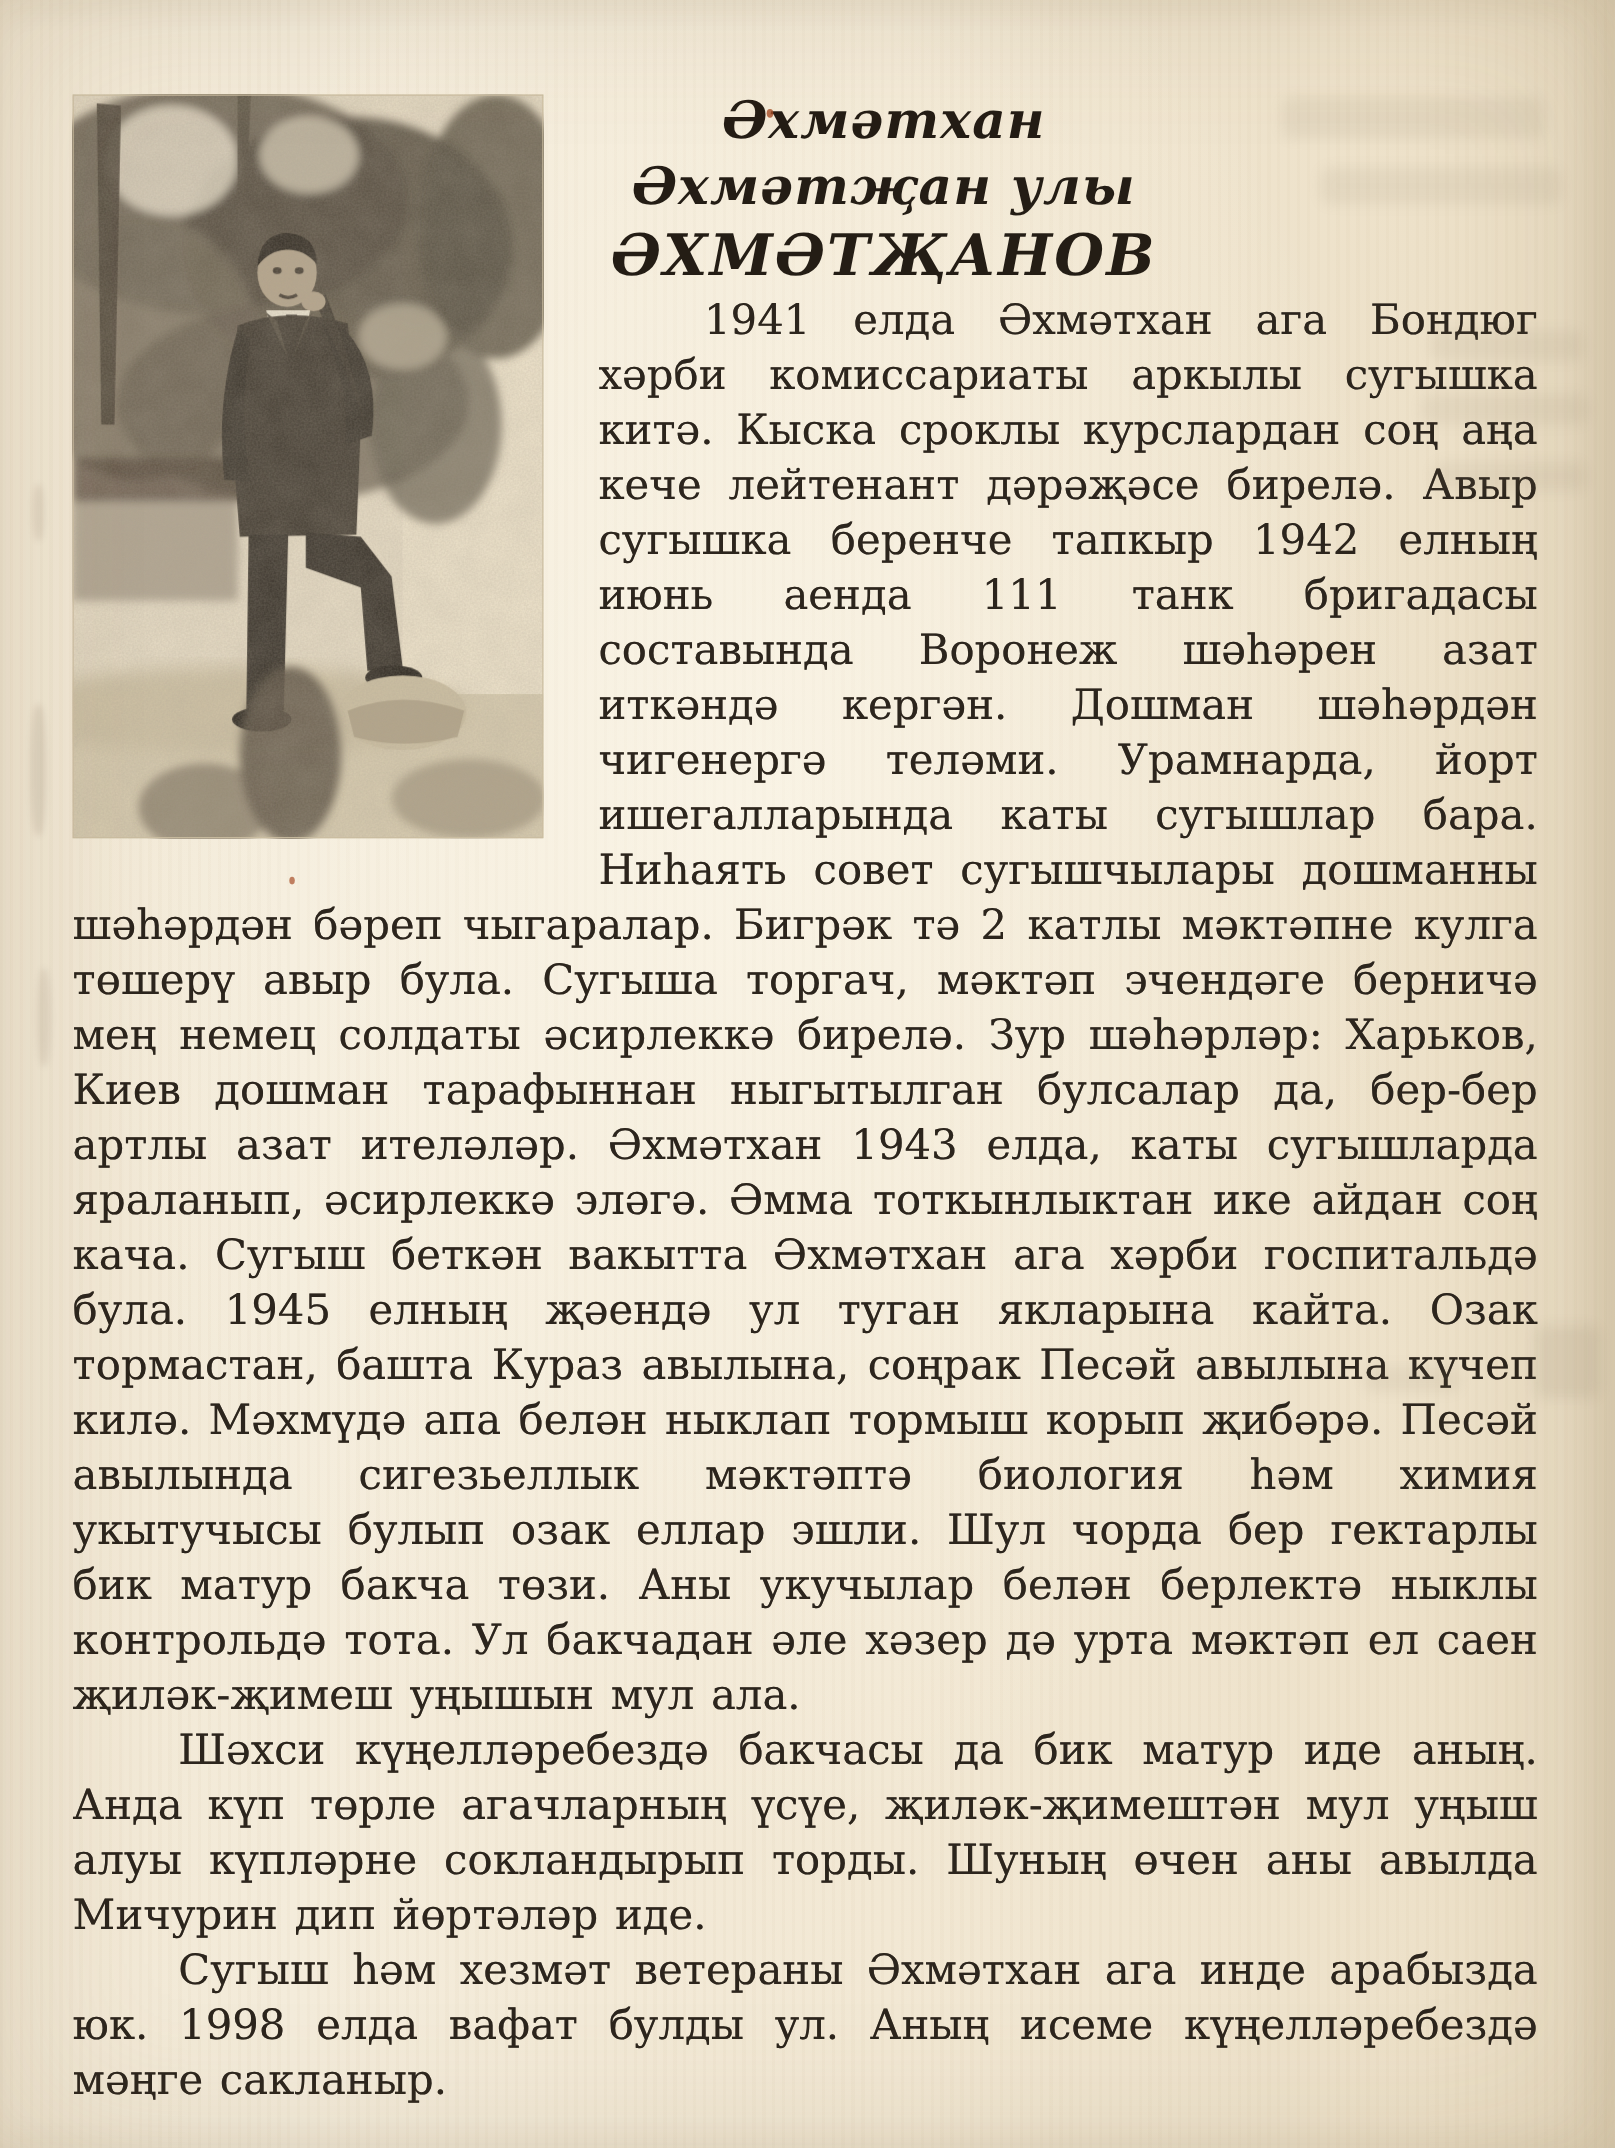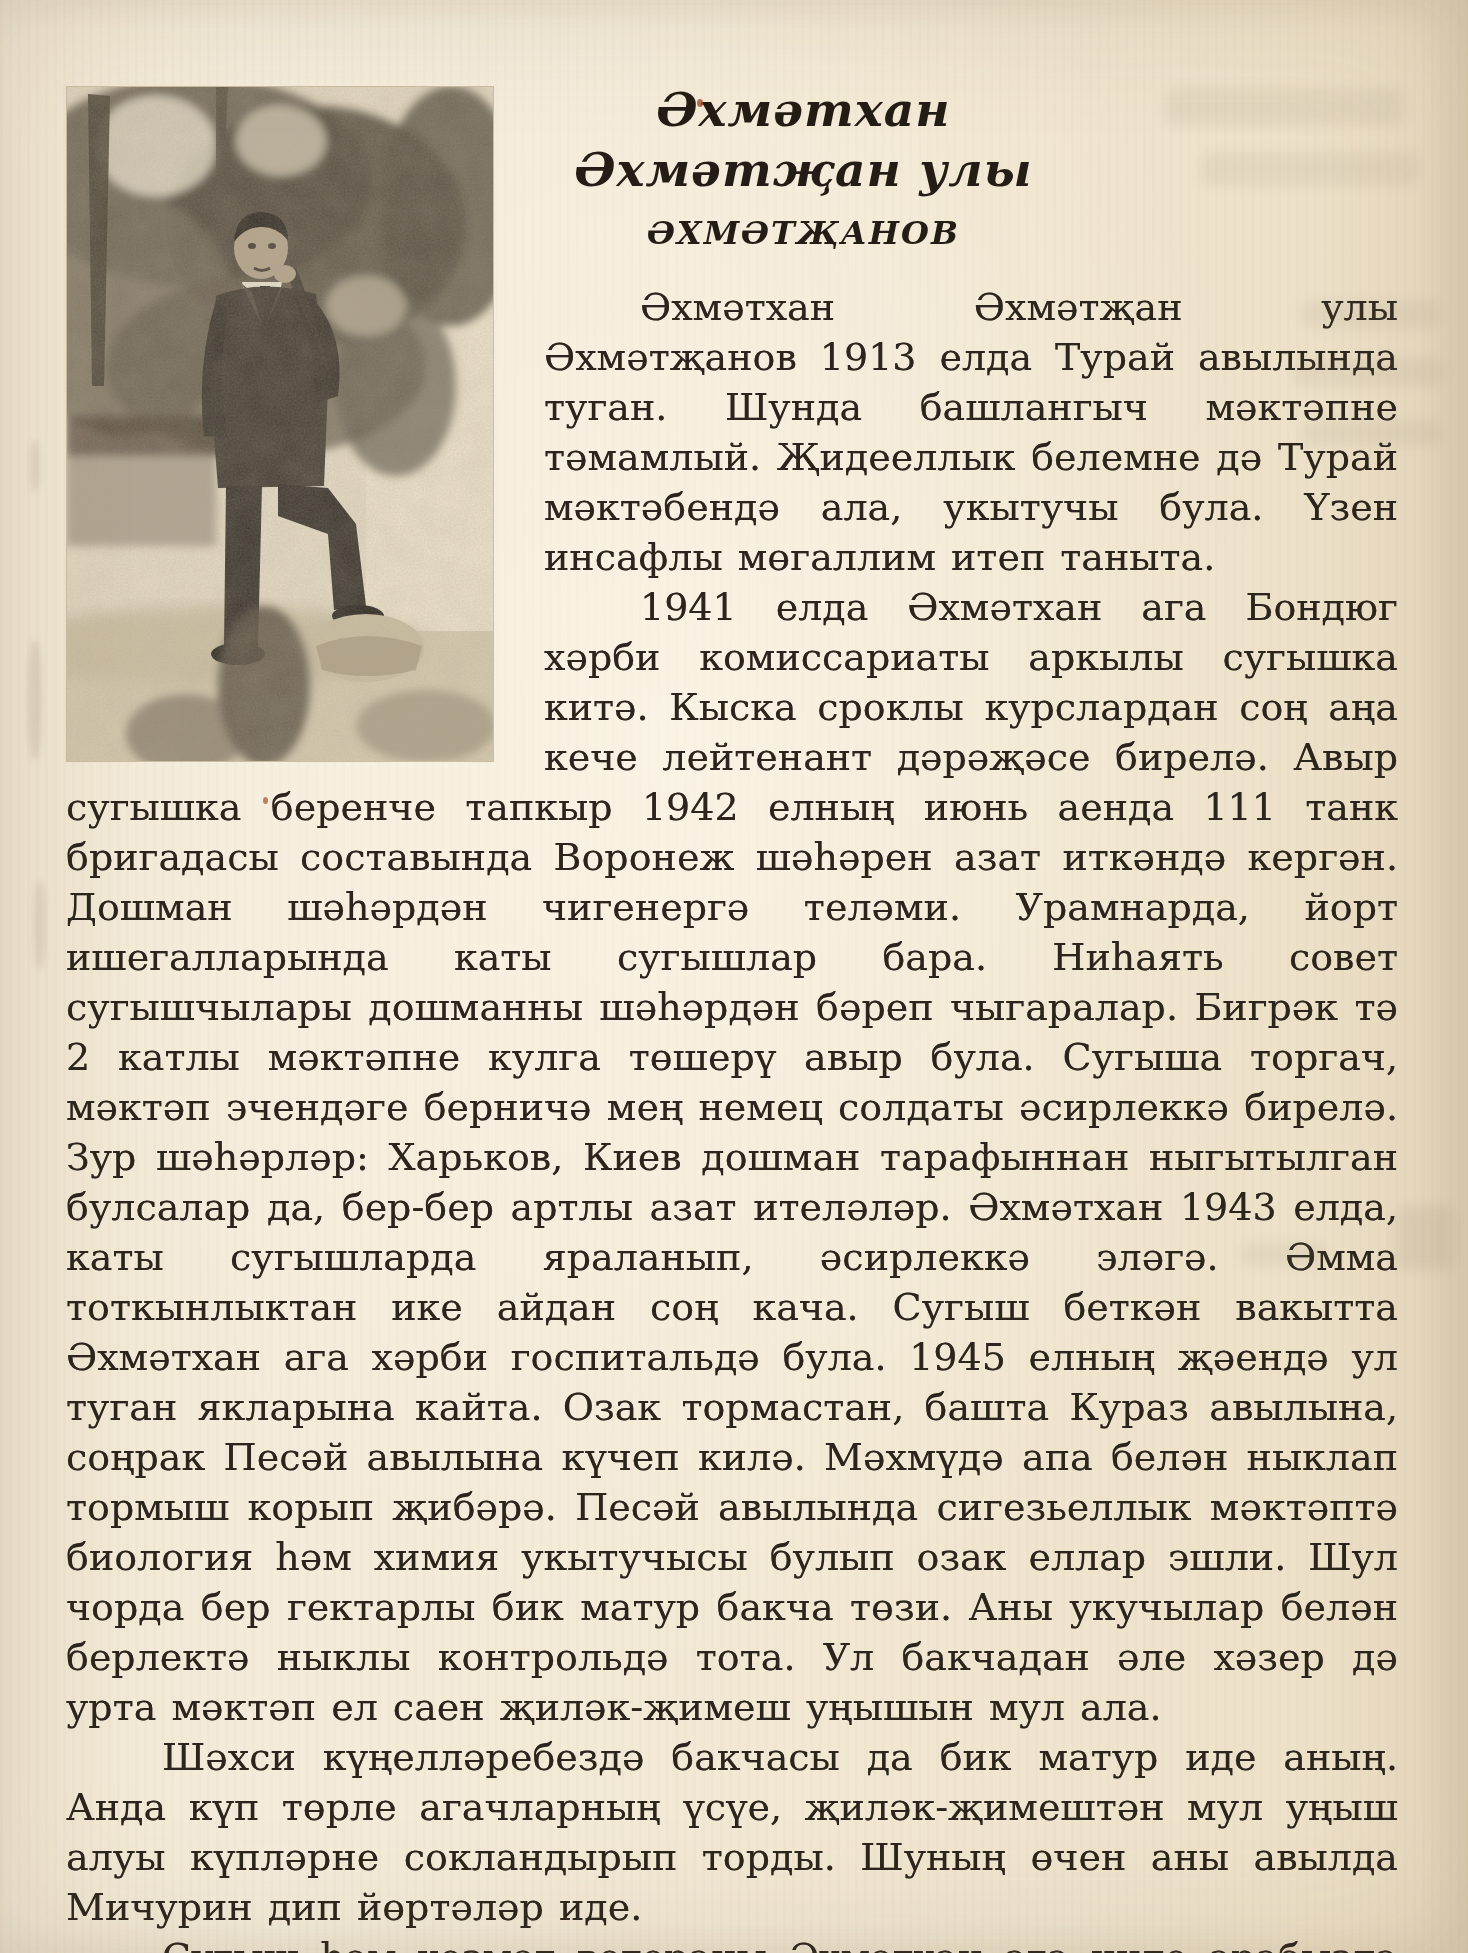--- a/index.html
+++ b/index.html
@@ -35,21 +35,21 @@
   .photo-frame svg{display:block;width:100%;height:100%;}
   
   .title-block{
     text-align:center;
     padding:6px 335px 0 0;
     font-style:italic;
     font-weight:bold;
     color:#241d15;
   }
   .title-line1{font-size:47px;line-height:60px;letter-spacing:1px;}
-  .title-line2{font-size:32px;line-height:66px;letter-spacing:2px;}
+  .title-line2{font-size:52px;line-height:66px;letter-spacing:2px;}
   
   p.body{
     margin:0;
     font-size:38px;
     line-height:50px;
     text-align:justify;
     text-indent:96px;
     word-spacing:3px;
     color:#2c251d;
     text-shadow:0 0 .6px rgba(44,37,29,.55);
@@ -148,21 +148,20 @@
       <rect x="0" y="0" width="428" height="676" filter="url(#grainF)" opacity="0.5"></rect>
       <rect x="0" y="0" width="428" height="676" fill="none" stroke="#cabda0" stroke-width="2"></rect>
     </svg>
   </div>
 
   <header class="title-block">
     <div class="title-line1">Әхмәтхан Әхмәтҗан улы</div>
     <div class="title-line2">ӘХМӘТҖАНОВ</div>
   </header>
 
-  <p class="body first">Әхмәтхан Әхмәтҗан улы Әхмәтҗанов 1913 елда Турай авылында туган. Шунда башлангыч мәктәпне тәмамлый. Җидееллык белемне дә Турай мәктәбендә ала, укытучы була. Үзен инсафлы мөгаллим итеп таныта.</p>
   <p class="body">1941 елда Әхмәтхан ага Бондюг хәрби комиссариаты аркылы сугышка китә. Кыска сроклы курслардан соң аңа кече лейтенант дәрәҗәсе бирелә. Авыр сугышка беренче тапкыр 1942 елның июнь аенда 111 танк бригадасы составында Воронеж шәһәрен азат иткәндә кергән. Дошман шәһәрдән чигенергә теләми. Урамнарда, йорт ишегалларында каты сугышлар бара. Ниһаять совет сугышчылары дошманны шәһәрдән бәреп чыгаралар. Бигрәк тә 2 катлы мәктәпне кулга төшерү авыр була. Сугыша торгач, мәктәп эчендәге берничә мең немец солдаты әсирлеккә бирелә. Зур шәһәрләр: Харьков, Киев дошман тарафыннан ныгытылган булсалар да, бер-бер артлы азат ителәләр. Әхмәтхан 1943 елда, каты сугышларда яраланып, әсирлеккә эләгә. Әмма тоткынлыктан ике айдан соң кача. Сугыш беткән вакытта Әхмәтхан ага хәрби госпитальдә була. 1945 елның җәендә ул туган якларына кайта. Озак тормастан, башта Кураз авылына, соңрак Песәй авылына күчеп килә. Мәхмүдә апа белән ныклап тормыш корып җибәрә. Песәй авылында сигезьеллык мәктәптә биология һәм химия укытучысы булып озак еллар эшли. Шул чорда бер гектарлы бик матур бакча төзи. Аны укучылар белән берлектә ныклы контрольдә тота. Ул бакчадан әле хәзер дә урта мәктәп ел саен җиләк-җимеш уңышын мул ала.</p>
   <p class="body">Шәхси күңелләребездә бакчасы да бик матур иде аның. Анда күп төрле агачларның үсүе, җиләк-җимештән мул уңыш алуы күпләрне сокландырып торды. Шуның өчен аны авылда Мичурин дип йөртәләр иде.</p>
   <p class="body">Сугыш һәм хезмәт ветераны Әхмәтхан ага инде арабызда юк. 1998 елда вафат булды ул. Аның исеме күңелләребездә мәңге сакланыр.</p>
 
   <div class="ghost" style="left:1165px;top:88px;width:240px;height:38px;"></div>
   <div class="ghost" style="left:1200px;top:152px;width:220px;height:34px;"></div>
   <div class="ghost" style="left:1300px;top:300px;width:140px;height:28px;"></div>
   <div class="ghost" style="left:1292px;top:358px;width:152px;height:28px;"></div>
   <div class="ghost" style="left:1302px;top:420px;width:140px;height:26px;"></div>
   <div class="ghost" style="left:1396px;top:1205px;width:58px;height:66px;opacity:.13;"></div>

